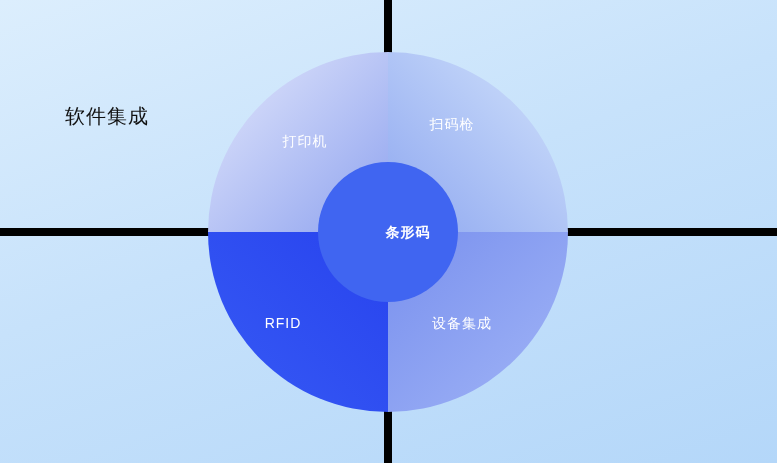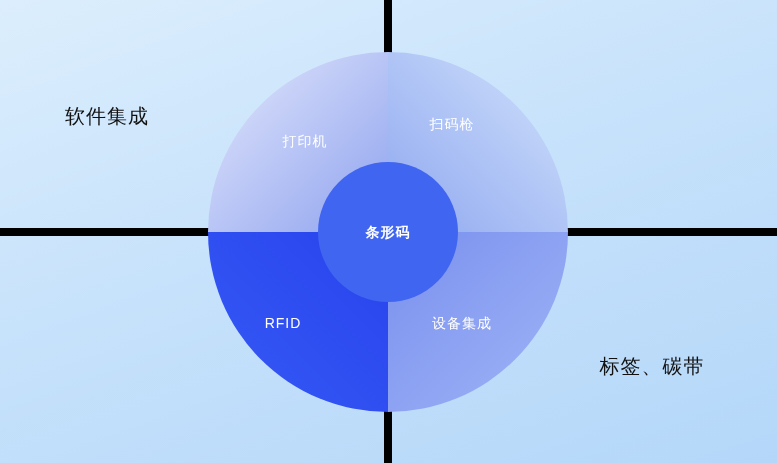--- a/index.html
+++ b/index.html
@@ -59,40 +59,39 @@
     font-size:14px;color:#fff;font-weight:500;letter-spacing:1px;
   }
   .lbl-corner-tl{left:107px;top:116px;}
   .lbl-corner-tr{left:667px;top:116px;}
   .lbl-corner-bl{left:107px;top:366px;}
   .lbl-corner-br{left:652px;top:366px;}
   .lbl-seg-tl{left:305px;top:141px;}
   .lbl-seg-tr{left:452px;top:124px;}
   .lbl-seg-bl{left:283px;top:323px;}
   .lbl-seg-br{left:462px;top:323px;}
-  .lbl-center{left:388px;top:232px;font-weight:700;}
+  .lbl-center{left:408px;top:232px;font-weight:700;}
 </style>
 </head>
 <body>
 
 <div class="stage">
 
   <div class="cross-v"></div>
   <div class="cross-h"></div>
 
   <div class="wheel">
     <div class="quad q-tl"></div>
     <div class="quad q-tr"></div>
     <div class="quad q-bl"></div>
     <div class="quad q-br"></div>
     <div class="center-circle"></div>
   </div>
 
   <div class="lbl corner-lbl lbl-corner-tl">软件集成</div>
-  <div class="lbl corner-lbl lbl-corner-br">标签、碳带</div>
 
   <div class="lbl seg-lbl lbl-seg-tl">打印机</div>
   <div class="lbl seg-lbl lbl-seg-tr">扫码枪</div>
   <div class="lbl seg-lbl lbl-seg-bl">RFID</div>
   <div class="lbl seg-lbl lbl-seg-br">设备集成</div>
   <div class="lbl seg-lbl lbl-center">条形码</div>
 
 </div>
 
 </body></html>

